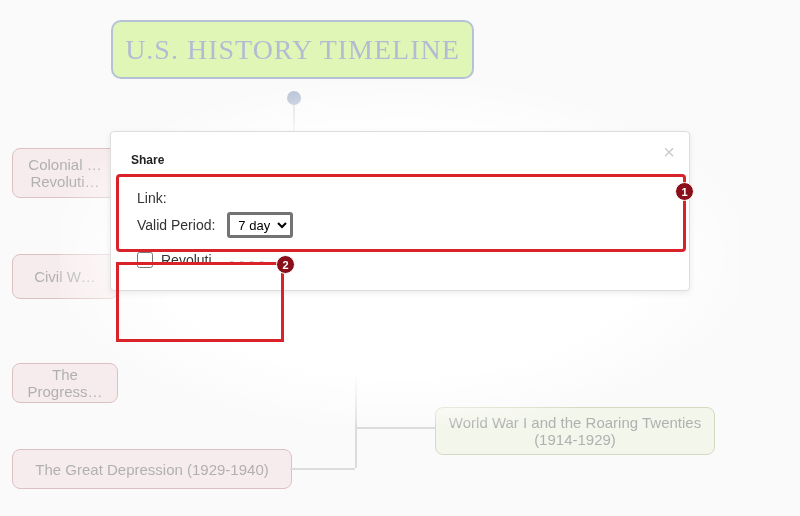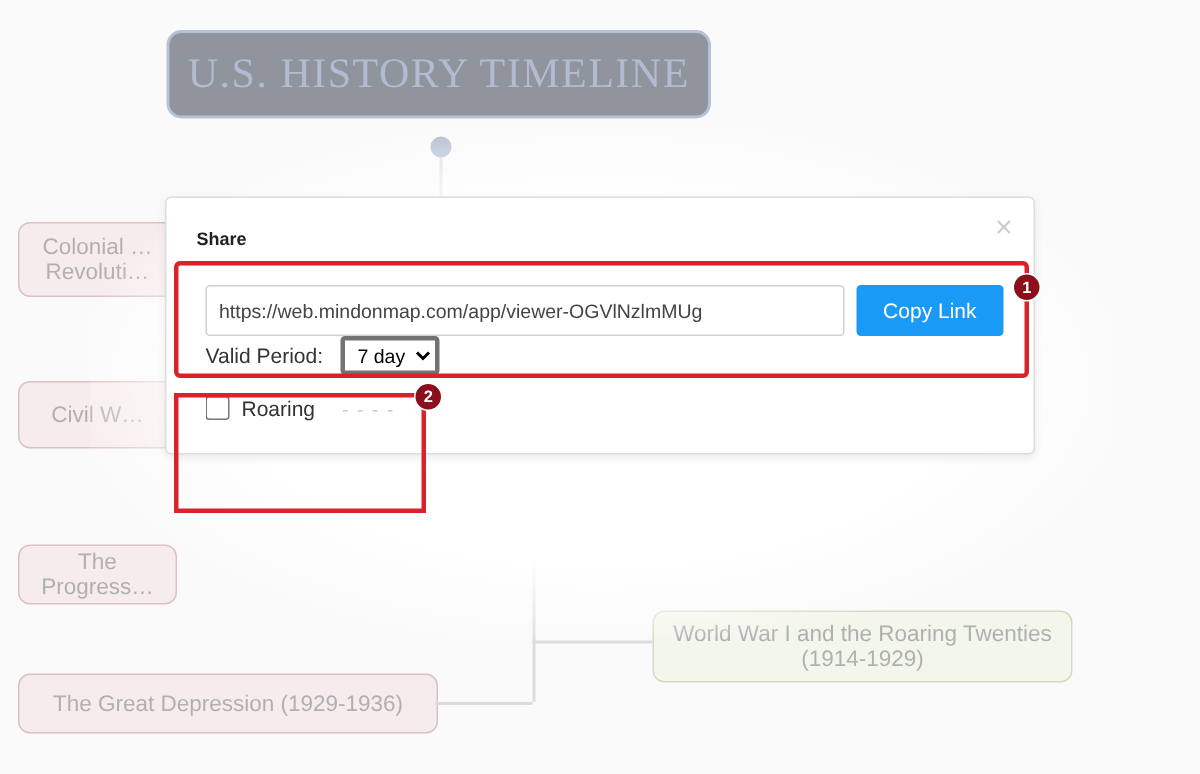--- a/index.html
+++ b/index.html
@@ -16,21 +16,21 @@
       position: absolute;
       inset: 0;
       filter: opacity(0.45);
     }
     .root-node {
       position: absolute;
       left: 111px;
       top: 20px;
       width: 363px;
       height: 59px;
-      background: #0f172a;
+      background: #bef264;
       border: 2px solid #617da8;
       border-radius: 10px;
       display: flex;
       align-items: center;
       justify-content: center;
       color: #5a6fa2;
       font-family: "Times New Roman", serif;
       font-size: 28px;
       letter-spacing: 1px;
     }
@@ -217,52 +217,49 @@
   <div class="root-node">U.S. HISTORY TIMELINE</div>
   <div class="connector-dot"></div>
 
   <div class="vline" style="left:293px; top:105px; height:45px;"></div>
   <div class="hline" style="left:90px; top:148px; width:490px;"></div>
 
   <div class="child-node" style="left:12px; top:148px; width:106px; height:50px; white-space:pre-line;">Colonial …
 Revoluti…</div>
   <div class="child-node" style="left:12px; top:254px; width:106px; height:45px;">Civil W…</div>
   <div class="child-node" style="left:12px; top:363px; width:106px; height:40px;">The Progress…</div>
-  <div class="child-node" style="left:12px; top:449px; width:280px; height:40px;">The Great Depression (1929-1936)</div>
+  <div class="child-node" style="left:12px; top:449px; width:280px; height:40px;">The Great Depression (1929-1940)</div>
 
   <div class="vline" style="left:355px; top:148px; height:320px;"></div>
   <div class="hline" style="left:355px; top:427px; width:80px;"></div>
   <div class="hline" style="left:290px; top:468px; width:65px;"></div>
 
   <div class="child-node child-green" style="left:435px; top:407px; width:280px; height:48px;">World War I and the Roaring Twenties (1914-1929)</div>
 </div>
 
 <div class="glow"></div>
 
 <div class="dialog">
   <span class="dialog-title">Share</span>
   <span class="close-x">×</span>
 
   <div class="section-link">
-    <div class="link-row">
-      <input type="text" class="link-input" value="https://web.mindonmap.com/app/viewer-OGVlNzlmMUg" style="">
-      <button class="copy-btn">Copy Link</button>
-    </div>
+    <span class="lbl">Link:</span>
   </div>
 
   <div class="section-valid">
     <span>Valid Period:</span>
     <select class="period-select">
       <option>7 day</option>
     </select>
   </div>
 
   <div class="section-pwd">
     <input type="checkbox" class="pwd-check" style="">
-    <span>Roaring</span>
+    <span>Revoluti</span>
     <span class="pwd-placeholder">- - - -</span>
   </div>
 </div>
 
 <div class="hl-box hl1"></div>
 <div class="hl-box hl2"></div>
 <div class="badge badge1">1</div>
 <div class="badge badge2">2</div>
 
 </body></html>

